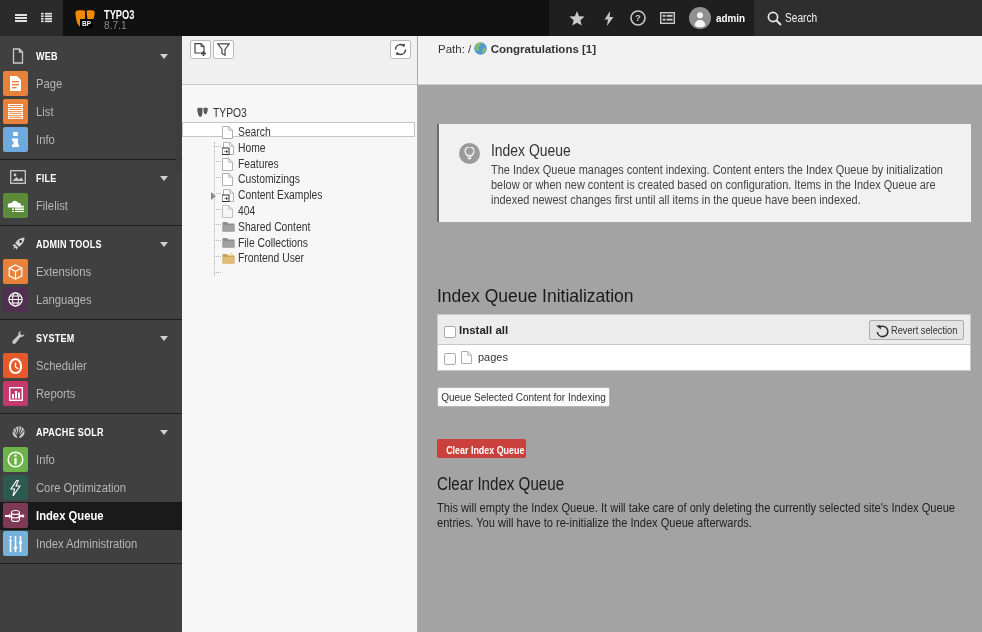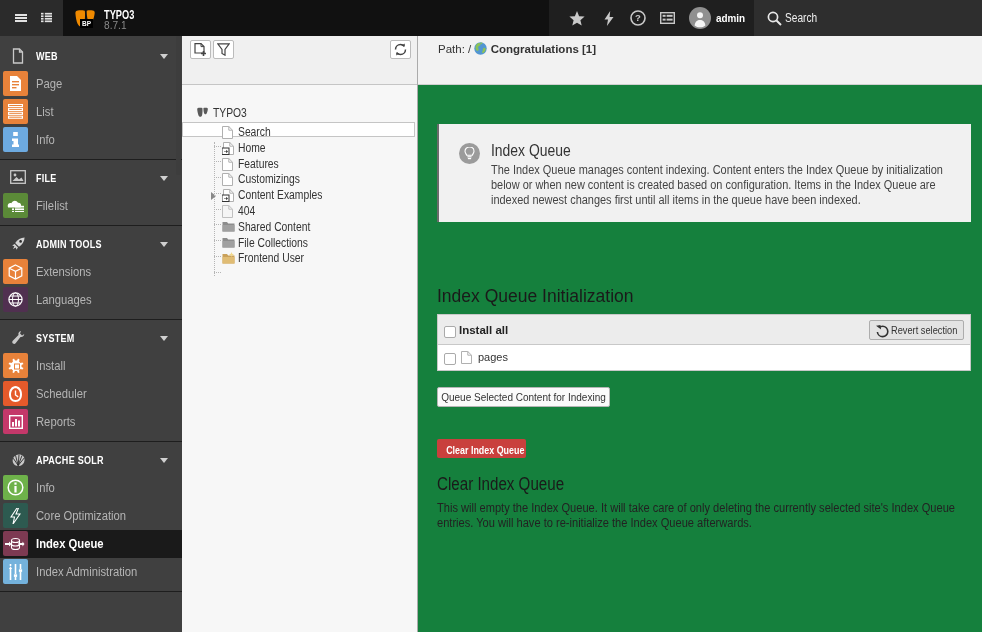--- a/index.html
+++ b/index.html
@@ -39,21 +39,21 @@
 .ntbtn { position:absolute; top:4px; width:21px; height:19px; background:#fff; border:1px solid #bbb; border-radius:2px; display:flex; align-items:center; justify-content:center; }
 #tree { position:absolute; left:0; top:70px; width:234px; }
 .trow { position:relative; height:15.8px; font-size:12px; color:#333; }
 .trow .ticon { position:absolute; top:1px; }
 .trow .ttext { position:absolute; top:0; height:15.8px; line-height:15.8px; white-space:nowrap; font-size:12px; transform:scaleX(0.86); transform-origin:0 50%; }
 #root-row { height:16px; }
 #sel-row { position:absolute; left:0px; top:85.5px; width:233px; height:15.5px; background:#fff; border:1px solid #c5c5c5; }
 .dotv { position:absolute; left:31.5px; border-left:1px dotted #b5b5b5; width:0; }
 .doth { position:absolute; left:31.5px; width:7px; border-top:1px dotted #b5b5b5; }
 
-#content { position:absolute; left:418px; top:36px; width:564px; height:596px; background:#15803d; }
+#content { position:absolute; left:418px; top:36px; width:564px; height:596px; background:#a3a3a3; }
 #docheader { position:absolute; left:0; top:0; width:564px; height:49px; background:#f2f2f2; border-bottom:1px solid #d0d0d0; font-size:11.5px; color:#333; }
 #path-line { position:absolute; left:20px; top:0; height:27px; line-height:27px; white-space:nowrap; }
 #infobox { position:absolute; left:18.5px; top:88px; width:534.5px; height:98px; background:#f1f1f1; border-left:2.5px solid #6b6b6b; }
 #infobox .ib-icon { position:absolute; left:20.5px; top:18.5px; width:21px; height:21px; border-radius:50%; background:#9b9b9b; display:flex; align-items:center; justify-content:center; }
 #infobox h2 { position:absolute; left:52px; top:18px; font-size:16px; font-weight:normal; color:#333; transform:scaleX(0.87); transform-origin:0 50%; white-space:nowrap; }
 #infobox p { position:absolute; left:52px; top:39px; font-size:12px; line-height:14.8px; color:#444; white-space:nowrap; transform:scaleX(0.913); transform-origin:0 0; }
 h1.secthead { position:absolute; left:19px; font-size:17.5px; font-weight:normal; color:#1a1a1a; white-space:nowrap; transform-origin:0 50%; }
 #iqtable { position:absolute; left:19px; top:278px; width:534px; border:1px solid #c8c8c8; background:#fff; }
 #iqt-head { position:relative; height:30px; background:#ececec; border-bottom:1px solid #c8c8c8; }
 #iqt-row { position:relative; height:25px; }
@@ -257,30 +257,20 @@
     </div>
     <div class="mm-section">
       <div class="mm-header">
           <span class="mh-icon"><svg width="15" height="15" viewBox="0 0 15 15">
               <path d="M11 1 C9 1.5 8 3 8.5 5 L3 10.5 C2 11.5 2 12.8 3 13.5 C4 14.2 5 14 5.8 13 L10.5 7 C12.5 7.3 14 6 14.3 4 L12 5.5 L10 3.5 L11 1 Z" fill="#c9c9c9"></path>
             </svg></span>
           <span class="mh-text">SYSTEM</span>
           <span class="mh-caret"></span>
         </div>
       <div class="mm-item">
-          <span class="mi-icon" style="background:#e8823a;">
-            <svg width="16" height="15" viewBox="0 0 16 15">
-              <path d="M6 0.5 L7 2.5 L9 2.5 L10 0.5 L11.5 1.5 L11 3.5 L12.5 5 L14.5 4.5 L15.5 6 L13.5 7 L13.5 9 L15.5 10 L14.5 11.5 L12.5 11 L11 12.5 L11.5 14.5 L10 15 L9 13 L7 13 L6 15 L4.5 14.5 L5 12.5 L3.5 11 L1.5 11.5 L0.5 10 L2.5 9 L2.5 7 L0.5 6 L1.5 4.5 L3.5 5 L5 3.5 L4.5 1.5 Z" fill="#fff"></path>
-              <rect x="6" y="5.5" width="6" height="6" fill="#e8823a"></rect>
-              <rect x="7" y="6.5" width="4" height="4" fill="#fff"></rect>
-            </svg>
-          </span>
-          <span class="mi-text">Install</span>
-        </div>
-      <div class="mm-item">
           <span class="mi-icon" style="background:#e55a2b;">
             <svg width="13" height="16" viewBox="0 0 13 16">
               <path d="M6.5 0 C10 0 13 3.5 13 8.5 C13 13 10.3 16 6.5 16 C2.7 16 0 13 0 8.5 C0 3.5 3 0 6.5 0 Z" fill="#fff"></path>
               <path d="M6.5 2.2 C9 2.2 11 4.8 11 8.7 C11 12 9.2 14 6.5 14 C3.8 14 2 12 2 8.7 C2 4.8 4 2.2 6.5 2.2 Z" fill="#e55a2b"></path>
               <path d="M6.5 4.5 V9 L9.2 10.8" stroke="#fff" stroke-width="1.4" fill="none"></path>
             </svg>
           </span>
           <span class="mi-text">Scheduler</span>
         </div>
       <div class="mm-item">

